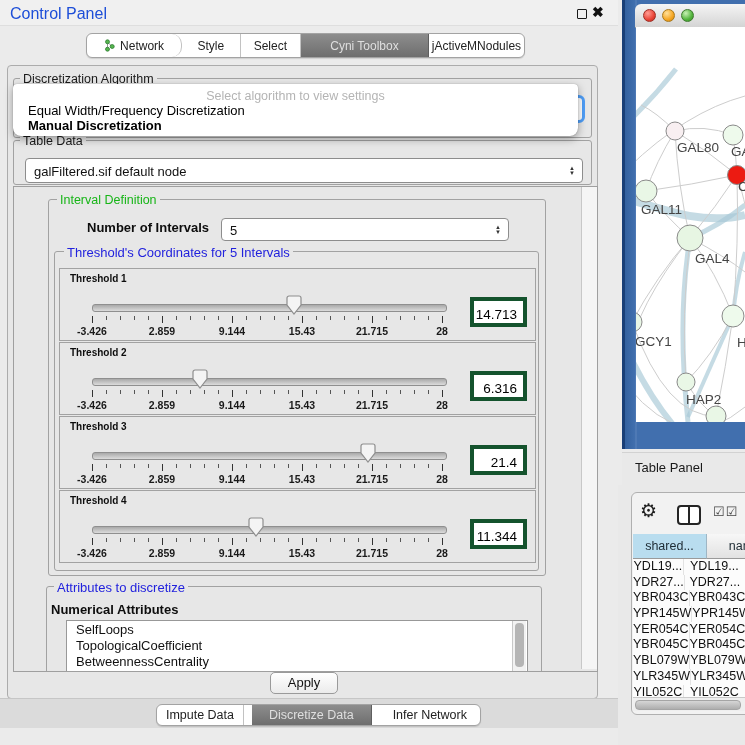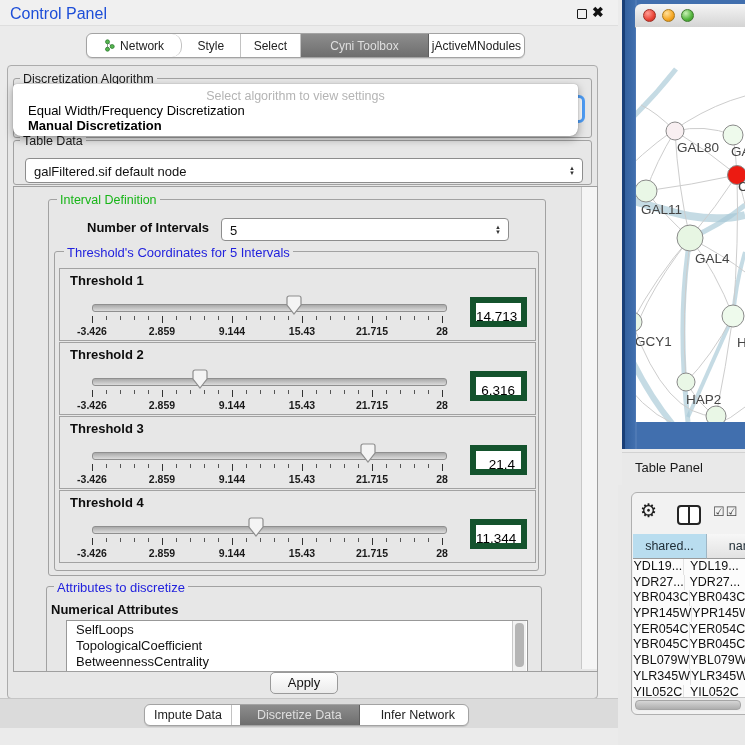--- a/index.html
+++ b/index.html
@@ -27,36 +27,36 @@
   #algo-combo{left:25px;top:95px;width:554px;height:22px;border:3px solid #4f9ef7;border-radius:6px;background:#fff;position:absolute;}
   #algo-dropdown{left:13px;top:84px;width:565px;height:52px;background:#fff;border-radius:4px 4px 8px 8px;
      box-shadow:0 3px 8px rgba(0,0,0,.35),0 0 1px rgba(0,0,0,.4);z-index:20;}
   #algo-placeholder{width:100%;text-align:center;padding-top:5px;font-size:12.5px;color:#b4b4b4;}
   .algo-opt{padding-left:15px;font-size:13px;color:#000;height:15px;line-height:15px;}
   .algo-opt.hl{font-weight:bold;}
   #scroll-panel{left:13px;top:186px;width:583px;height:484px;border:1px solid #9f9f9f;background:#e7e7e7;overflow:hidden;}
   #vscroll-track{left:567px;top:0px;width:15px;height:482px;background:#f5f5f5;border-left:1px solid #c8c8c8;}
   .bold{font-weight:bold;}
   .tbox{position:absolute;left:45px;width:475px;height:71px;border:1px solid #a2a2a2;background:#e7e7e7;}
-  .tlabel{position:absolute;left:10px;top:4px;font-size:13px;font-weight:bold;color:#0d0d0d;}
+  .tlabel{position:absolute;left:10px;top:4px;font-size:10px;font-weight:bold;color:#0d0d0d;}
   .track{position:absolute;left:32px;top:35px;width:353px;height:6px;border-radius:3px;border:1px solid #8f8f8f;
          background:linear-gradient(#a9a9a9,#dcdcdc);}
   .ticks{position:absolute;left:32px;top:47px;width:351px;height:4px;
          background:repeating-linear-gradient(90deg,#555 0px,#555 1px,transparent 1px,transparent 14px);}
   .majortick{position:absolute;top:47px;width:1px;height:7px;background:#333;}
   .ticklab{position:absolute;top:56px;width:50px;text-align:center;font-size:10.5px;font-weight:bold;color:#1a1a1a;}
-  .tfield{position:absolute;left:410px;top:28px;width:57px;height:30px;box-sizing:border-box;border:6px solid #14532d;background:#fff;
+  .tfield{position:absolute;left:410px;top:28px;width:57px;height:30px;box-sizing:border-box;border:4px solid #14532d;background:#fff;
           font-size:13.5px;color:#000;text-align:right;line-height:28px;padding-right:6px;}
   .thumb{position:absolute;top:26px;}
   #attr-list{position:absolute;left:52px;top:433px;width:460px;height:80px;background:#fff;border:1px solid #989898;}
   .attr-item{padding-left:9px;font-size:13px;color:#111;height:14px;line-height:14px;margin-top:2px;}
   #apply-btn{left:270px;top:672px;width:66px;height:20px;border:1px solid #9a9a9a;border-radius:5px;
              background:linear-gradient(#ffffff,#ebebeb);font-size:13px;color:#111;text-align:center;line-height:20px;}
   #bottom-band{left:0px;top:698px;width:618px;height:29px;background:#dbdbdb;border-top:1px solid #c6c6c6;}
-  #bottom-tabbar{left:144px;top:704px;width:323px;height:20px;gap:8px;}
+  #bottom-tabbar{left:156px;top:704px;width:323px;height:20px;gap:8px;}
   #bottom-tabbar .tabseg{font-size:12.5px;}
   #net-window{left:622px;top:0px;width:123px;height:449px;
       background:linear-gradient(90deg,#193f77 0px,#193f77 3px,#33619f 3px,#416fae 13px,#5b83bb 14px,#416fae 15px);}
   #net-titlebar{left:13px;top:4px;width:110px;height:23px;background:linear-gradient(#f5f5f5,#d4d4d4);
       border-radius:6px 0 0 0;border-bottom:1px solid #999;position:absolute;}
   .light{position:absolute;top:5px;width:11px;height:11px;border-radius:50%;}
   #net-canvas{left:14px;top:27px;width:109px;height:395px;background:#fff;position:absolute;overflow:hidden;}
   #tp-bar{left:622px;top:452px;width:123px;height:32px;background:#e9e9e9;border-top:1px solid #d2d2d2;border-bottom:1px solid #c9c9c9;}
   #tp-title{left:635px;top:460px;font-size:13px;color:#1a1a1a;}
   #tp-below{left:618px;top:485px;width:127px;height:260px;background:#e9e9e9;}

